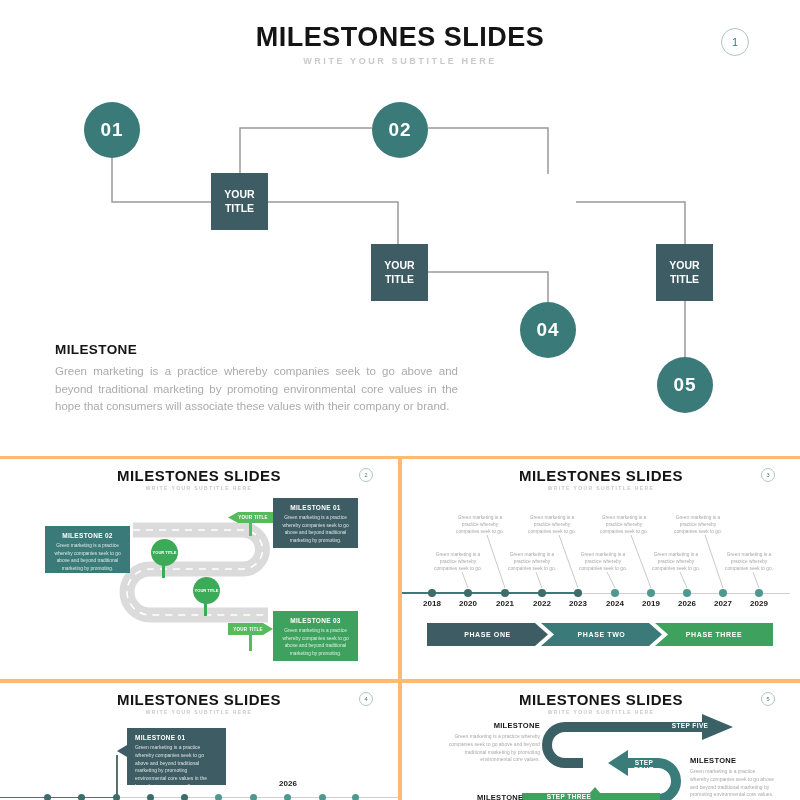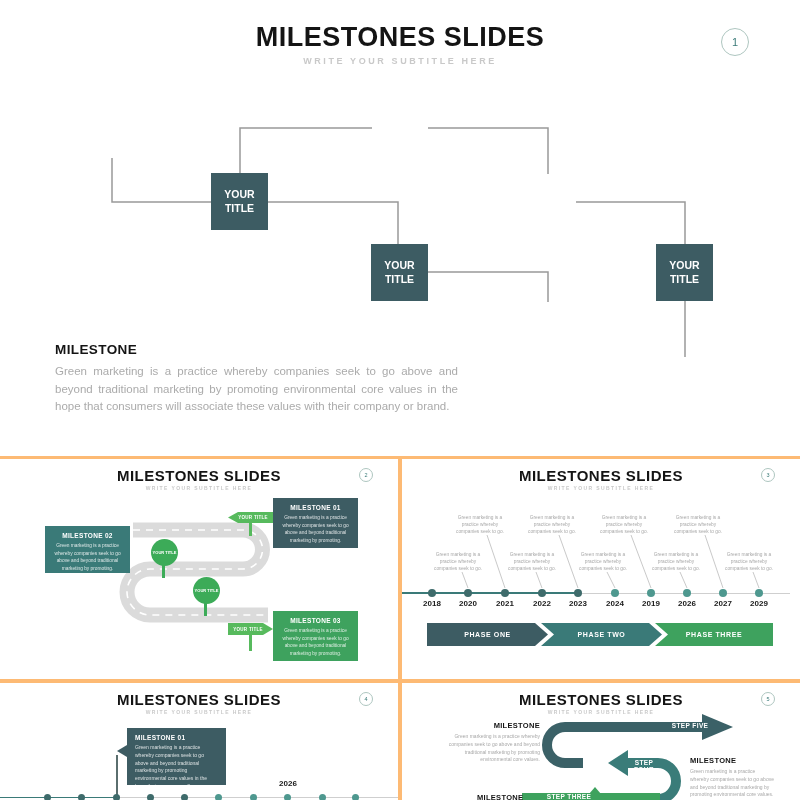--- a/index.html
+++ b/index.html
@@ -62,20 +62,24 @@
     <svg class="abs" width="800" height="456" style="left:0;top:0">
       <polyline points="112,158 112,202 211,202" fill="none" stroke="#999" stroke-width="1.5"></polyline>
       <polyline points="372,128 240,128 240,173" fill="none" stroke="#999" stroke-width="1.5"></polyline>
       <polyline points="268,202 398,202 398,244" fill="none" stroke="#999" stroke-width="1.5"></polyline>
       <polyline points="428,128 548,128 548,174" fill="none" stroke="#999" stroke-width="1.5"></polyline>
       <polyline points="576,202 685,202 685,244" fill="none" stroke="#999" stroke-width="1.5"></polyline>
       <polyline points="428,272 548,272 548,302" fill="none" stroke="#999" stroke-width="1.5"></polyline>
       <polyline points="685,301 685,357" fill="none" stroke="#999" stroke-width="1.5"></polyline>
     </svg>
 
+    <div class="num-circle" style="left:84px;top:102px">01</div>
+    <div class="num-circle" style="left:372px;top:102px">02</div>
+    <div class="num-circle" style="left:520px;top:302px">04</div>
+    <div class="num-circle" style="left:657px;top:357px">05</div>
 
     <div class="title-box" style="left:211px;top:173px">YOUR TITLE</div>
     <div class="title-box" style="left:371px;top:244px">YOUR TITLE</div>
     <div class="title-box" style="left:656px;top:244px">YOUR TITLE</div>
 
     <div class="ms-heading">MILESTONE</div>
     <div class="ms-text">Green marketing is a practice whereby companies seek to go above and beyond traditional marketing by promoting environmental core values in the hope that consumers will associate these values with their company or brand.</div>
   </div>
 
   <div class="slide" id="slide2">

